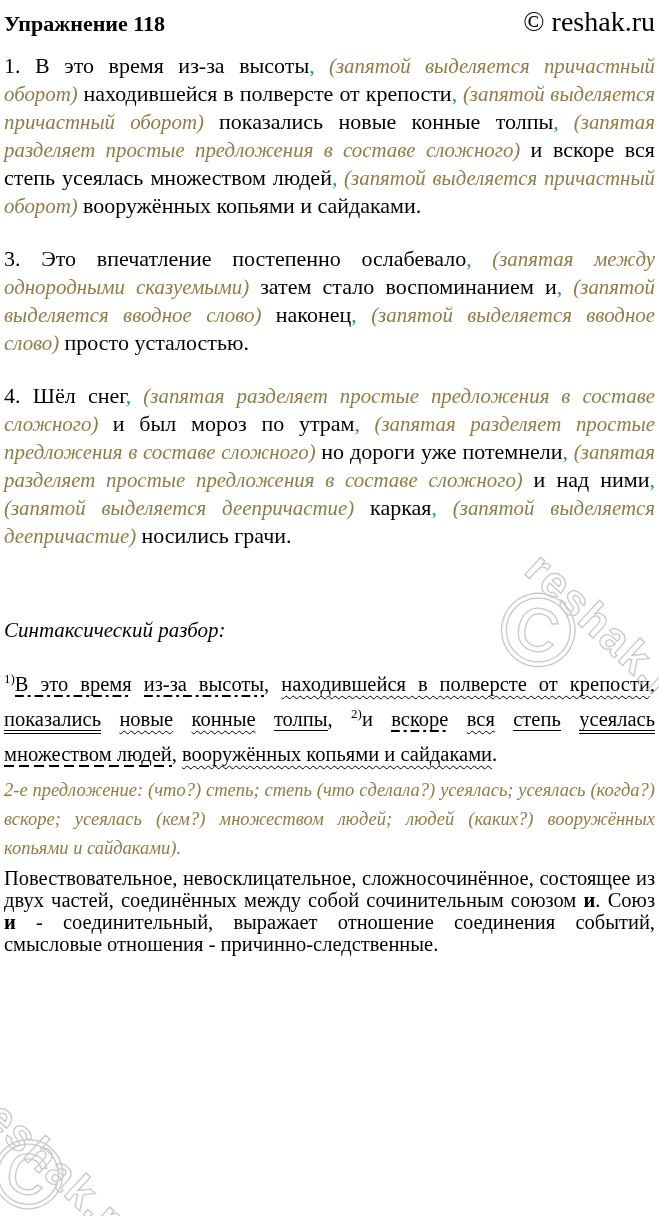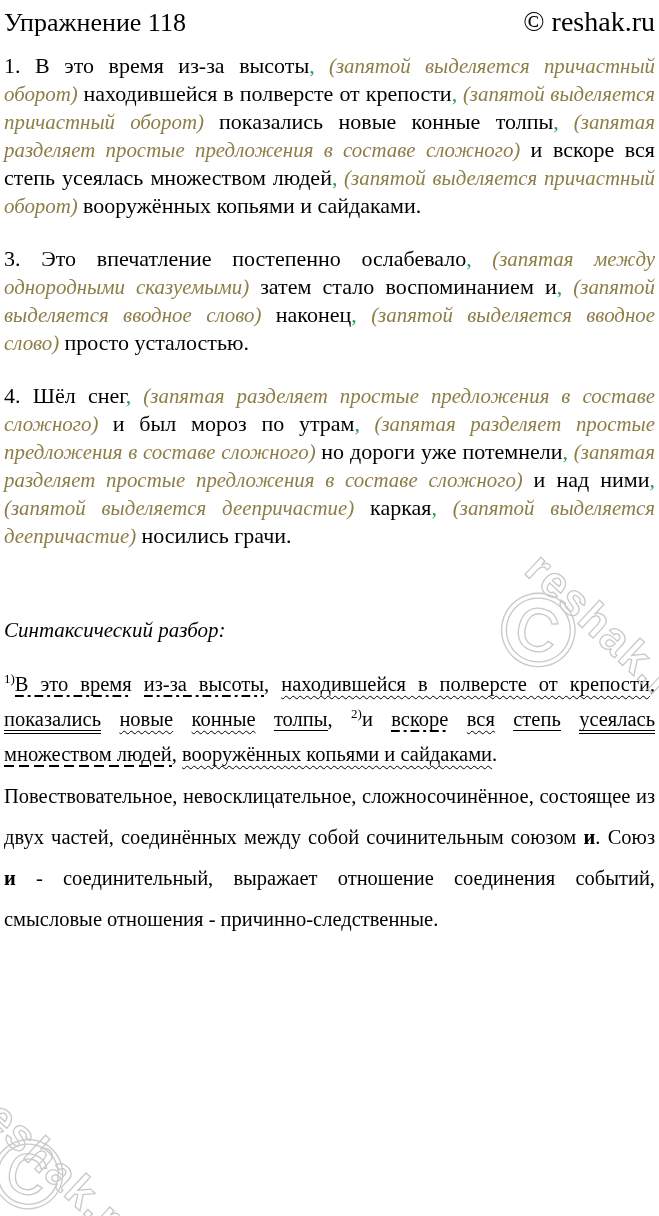--- a/index.html
+++ b/index.html
@@ -5,21 +5,21 @@
   * { margin:0; padding:0; box-sizing:border-box; }
   :root { --ann:#8d7d46; --comma:#23a050; --wm:#c9c9c9; --ink:#000000; }
   html,body { background:#ffffff; }
   body {
     width:659px; height:1216px; overflow:hidden;
     font-family:"Liberation Serif", serif; color:var(--ink);
   }
   .page { position:relative; width:659px; height:1216px; overflow:hidden; padding:6px 4px 0 4px; background:#fff; }
 
   .header { display:flex; justify-content:space-between; align-items:baseline; margin-bottom:14px; }
-  .title { font-weight:normal; font-size:26px; }
+  .title { font-weight:bold; font-size:22px; }
   .copyright { font-size:28px; }
 
   .para { font-size:22px; line-height:28px; text-align:justify; margin-bottom:25px; }
   .ann { color:var(--ann); font-style:italic; font-size:0.95em; }
   .comma { color:var(--comma); }
   .bld { font-weight:bold; }
 
   .analysis-title { margin-top:68px; margin-bottom:24px; font-style:italic; font-size:21px; }
 
   .parse { font-size:20.5px; line-height:35px; text-align:justify; margin-bottom:4px; }
@@ -32,21 +32,21 @@
     background-image:repeating-linear-gradient(90deg,#000 0 9px,transparent 9px 13px,#000 13px 15.5px,transparent 15.5px 19.5px);
     background-repeat:repeat-x; background-size:19.5px 1.6px; background-position:0 100%; padding-bottom:2px;
   }
   .u-dashed {
     background-image:repeating-linear-gradient(90deg,#000 0 10px,transparent 10px 15px);
     background-repeat:repeat-x; background-size:15px 1.6px; background-position:0 100%; padding-bottom:2px;
   }
 
   .note { color:var(--ann); font-style:italic; font-size:18.5px; line-height:29px; text-align:justify; margin-bottom:4px; }
   .note + .note { margin-top:0; }
-  .conclusion { font-size:20.5px; line-height:41px; text-align:justify; margin-top:4px; }
+  .conclusion { font-size:20.5px; line-height:22px; text-align:justify; margin-top:4px; }
 
   .wm {
     position:absolute; pointer-events:none; z-index:3;
     font-family:"Liberation Sans", sans-serif; font-weight:bold;
     color:transparent; -webkit-text-stroke:1.3px var(--wm);
   }
   .wm-text { position:absolute; font-size:44px; letter-spacing:2px; white-space:nowrap;
              transform:rotate(43deg); transform-origin:0 0; }
   .wm-sym  { position:absolute; font-weight:normal; transform:rotate(15deg); }
   .wm-right  { left:450px; top:535px; width:209px; height:175px; }
@@ -67,20 +67,21 @@
   </div>
 
   <p class="para"><span class="seg">1. В это время из-за высоты</span><span class="comma">,</span><span class="ann"> (запятой выделяется причастный оборот) </span><span class="seg">находившейся в полверсте от крепости</span><span class="comma">,</span><span class="ann"> (запятой выделяется причастный оборот) </span><span class="seg">показались новые конные толпы</span><span class="comma">,</span><span class="ann"> (запятая разделяет простые предложения в составе сложного) </span><span class="seg">и вскоре вся степь усеялась множеством людей</span><span class="comma">,</span><span class="ann"> (запятой выделяется причастный оборот) </span><span class="seg">вооружённых копьями и сайдаками.</span></p>
   <p class="para"><span class="seg">3. Это впечатление постепенно ослабевало</span><span class="comma">,</span><span class="ann"> (запятая между однородными сказуемыми) </span><span class="seg">затем стало воспоминанием и</span><span class="comma">,</span><span class="ann"> (запятой выделяется вводное слово) </span><span class="seg">наконец</span><span class="comma">,</span><span class="ann"> (запятой выделяется вводное слово) </span><span class="seg">просто усталостью.</span></p>
   <p class="para"><span class="seg">4. Шёл снег</span><span class="comma">,</span><span class="ann"> (запятая разделяет простые предложения в составе сложного) </span><span class="seg">и был мороз по утрам</span><span class="comma">,</span><span class="ann"> (запятая разделяет простые предложения в составе сложного) </span><span class="seg">но дороги уже потемнели</span><span class="comma">,</span><span class="ann"> (запятая разделяет простые предложения в составе сложного) </span><span class="seg">и над ними</span><span class="comma">,</span><span class="ann"> (запятой выделяется деепричастие) </span><span class="seg">каркая</span><span class="comma">,</span><span class="ann"> (запятой выделяется деепричастие) </span><span class="seg">носились грачи.</span></p>
 
   <p class="analysis-title">Синтаксический разбор:</p>
 
   <p class="parse"><sup class="sup">1)</sup><span class="u-dashdot">В это время</span><span class="seg"> </span><span class="u-dashdot">из-за высоты</span><span class="seg">, </span><span class="u-wavy">находившейся в полверсте от крепости</span><span class="seg">, </span><span class="u-double">показались</span><span class="seg"> </span><span class="u-wavy">новые</span><span class="seg"> </span><span class="u-wavy">конные</span><span class="seg"> </span><span class="u-solid">толпы</span><span class="seg">, </span><sup class="sup">2)</sup><span class="seg">и </span><span class="u-dashdot">вскоре</span><span class="seg"> </span><span class="u-wavy">вся</span><span class="seg"> </span><span class="u-solid">степь</span><span class="seg"> </span><span class="u-double">усеялась</span><span class="seg"> </span><span class="u-dashed">множеством людей</span><span class="seg">, </span><span class="u-wavy">вооружённых копьями и сайдаками</span><span class="seg">.</span></p>
 
+  <p class="note">2-е предложение: (что?) степь; степь (что сделала?) усеялась; усеялась (когда?) вскоре; усеялась (кем?) множеством людей; людей (каких?) вооружённых копьями и сайдаками).</p>
 
   <p class="conclusion"><span class="seg">Повествовательное, невосклицательное, сложносочинённое, состоящее из двух частей, соединённых между собой сочинительным союзом </span><span class="bld">и</span><span class="seg">. Союз </span><span class="bld">и</span><span class="seg"> - соединительный, выражает отношение соединения событий, смысловые отношения - причинно-следственные.</span></p>
 
   <div class="wm wm-right">
     <span class="wm-text">reshak.ru</span>
     <span class="wm-sym">©</span>
   </div>
   <div class="wm wm-bottom">
     <span class="wm-text">reshak.ru</span>
     <span class="wm-sym">©</span>

